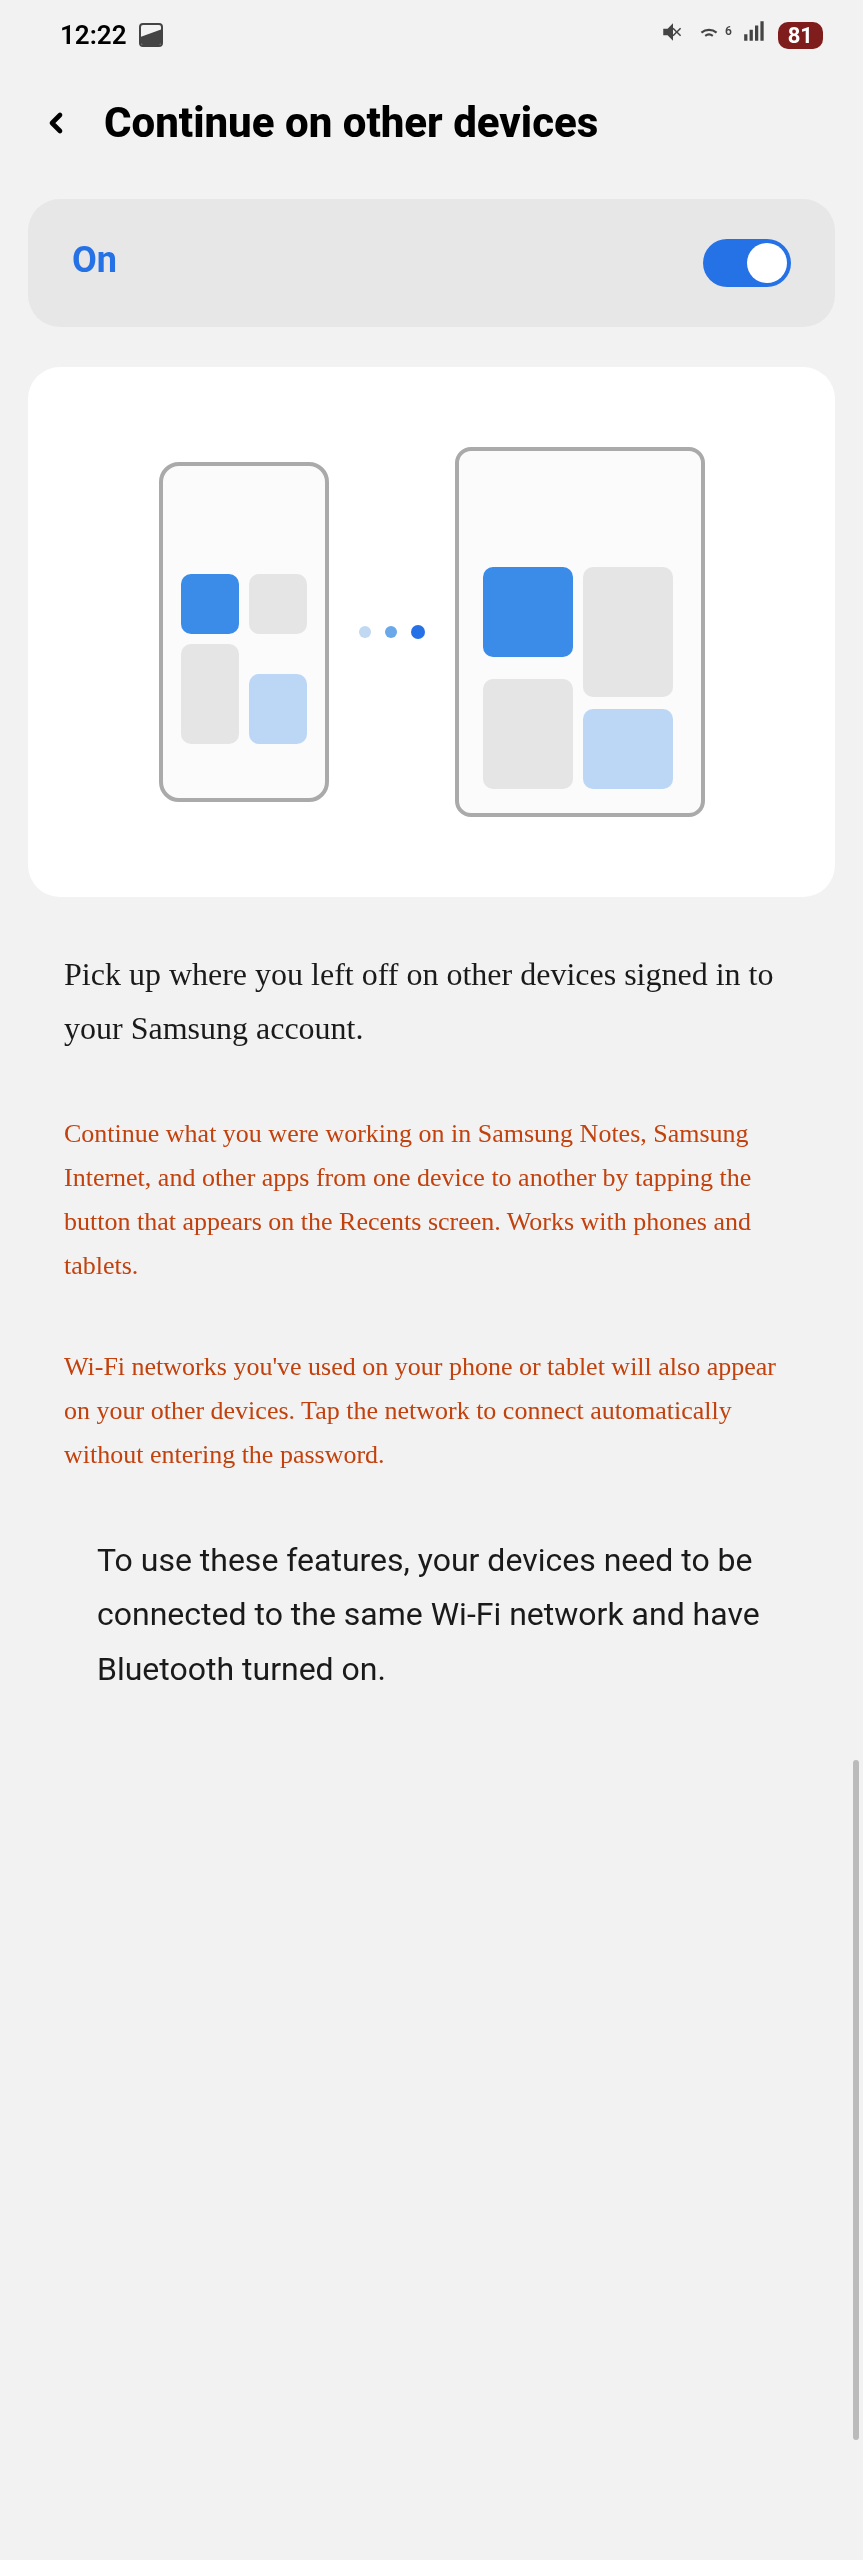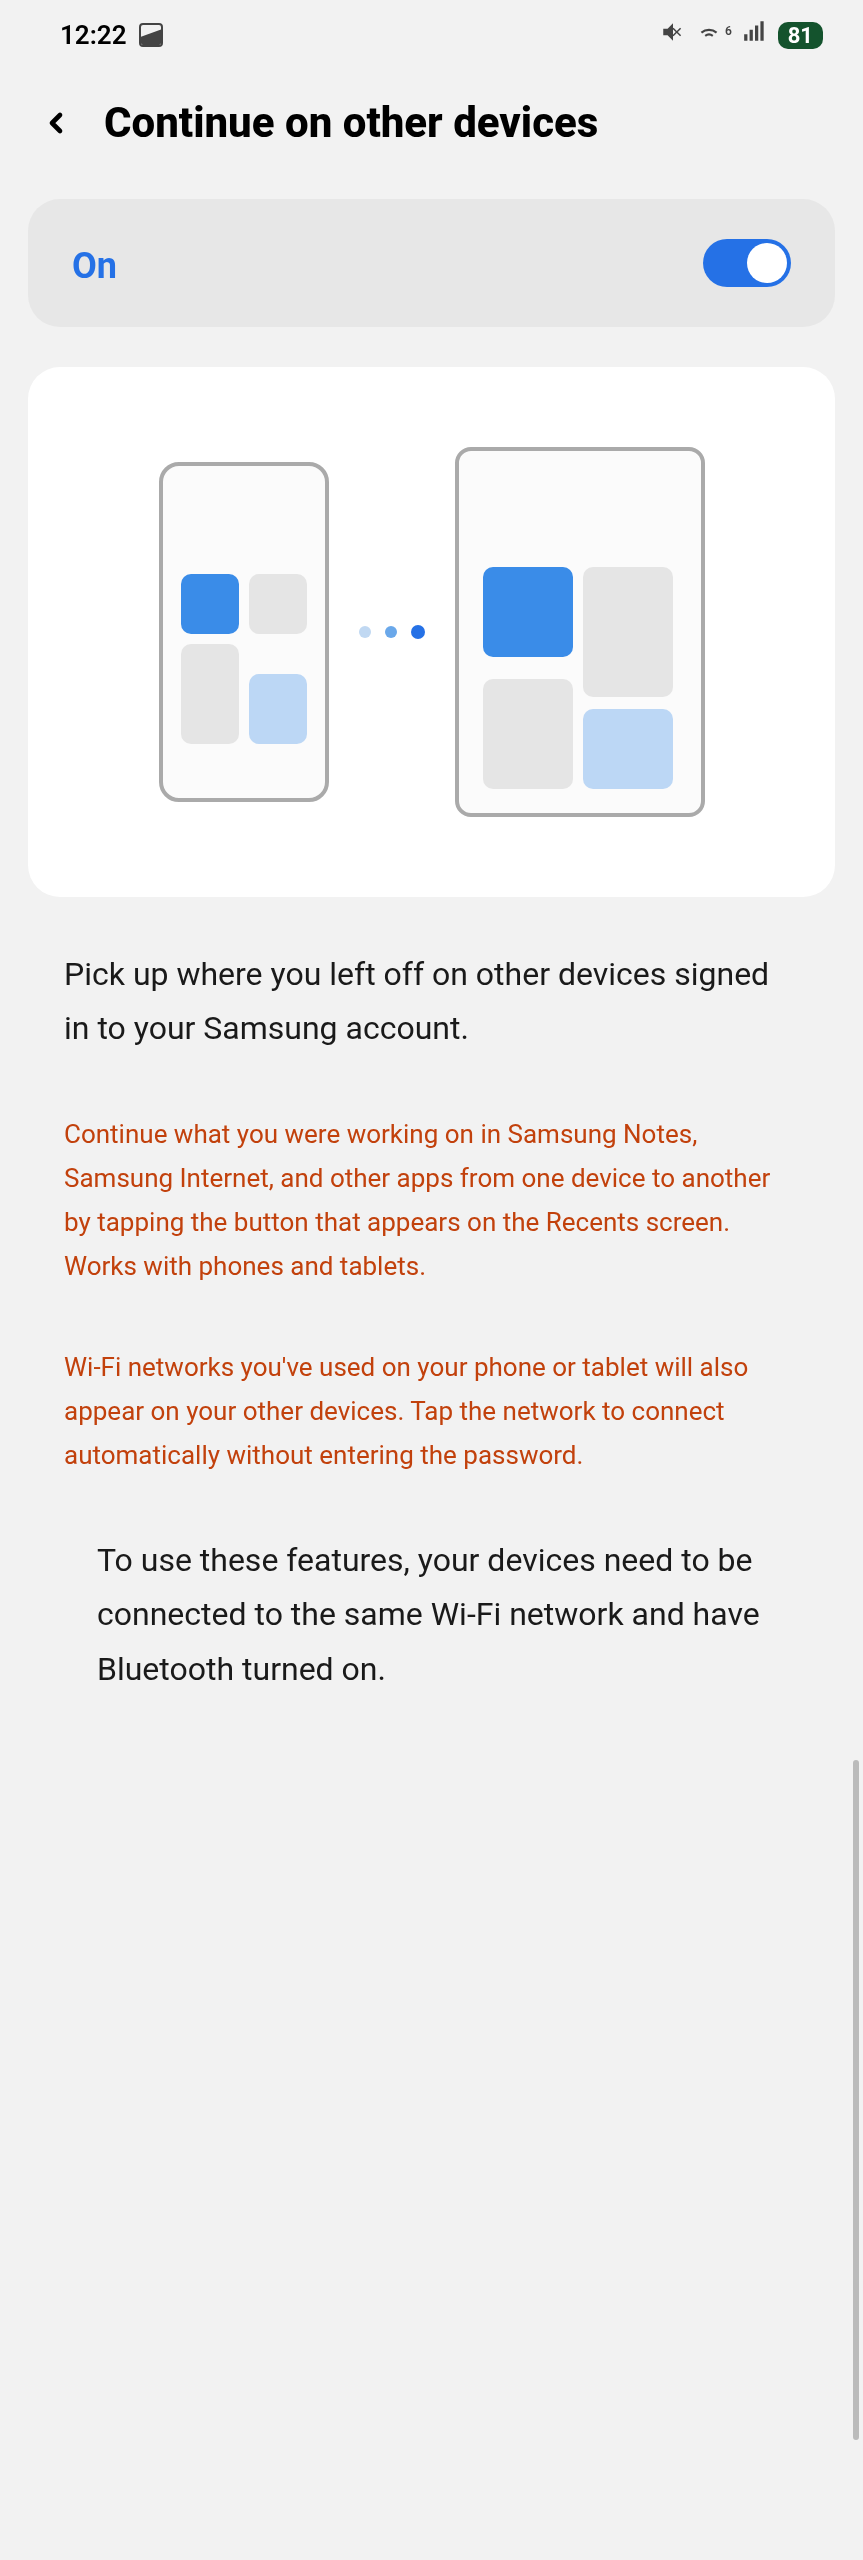--- a/index.html
+++ b/index.html
@@ -28,21 +28,21 @@
       display: flex;
       align-items: center;
       gap: 12px;
     }
     .status-right {
       display: flex;
       align-items: center;
       gap: 10px;
     }
     .battery-badge {
-      background: #14532d;
+      background: #7f1d1d;
       color: #fff;
       border-radius: 10px;
       padding: 1px 10px;
       font-size: 22px;
       font-weight: 700;
     }
     .header {
       display: flex;
       align-items: center;
       padding: 28px 40px 40px 36px;
@@ -61,21 +61,21 @@
       font-weight: 800;
       color: #000;
     }
     .toggle-card {
       margin: 12px 28px 40px 28px;
       background: #e7e7e7;
       border-radius: 32px;
       padding: 40px 44px;
       display: flex;
       justify-content: space-between;
-      align-items: flex-end;
+      align-items: flex-start;
     }
     .toggle-label {
       font-size: 36px;
       font-weight: 700;
       color: #2571e6;
     }
     .toggle-switch {
       width: 88px;
       height: 48px;
       background: #2571e6;
@@ -142,20 +142,21 @@
     .dot {
       width: 12px;
       height: 12px;
       border-radius: 50%;
     }
     .dot1 { background: #c0d8f2; }
     .dot2 { background: #6aa8ea; }
     .dot3 { background: #2571e6; width: 14px; height: 14px; }
     .content {
       padding: 0 64px;
+      font-family: Liberation Serif, serif;
     }
     .intro-text {
       font-size: 32px;
       line-height: 1.7;
       color: #1a1a1a;
       margin-bottom: 56px;
     }
     .section {
       margin-bottom: 56px;
     }

